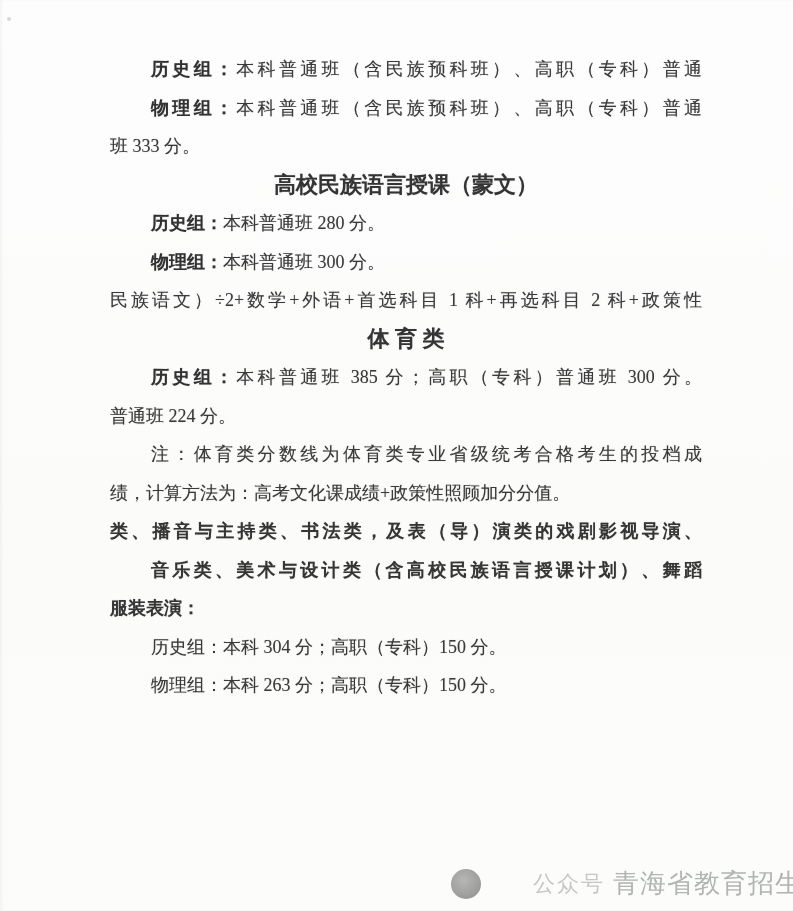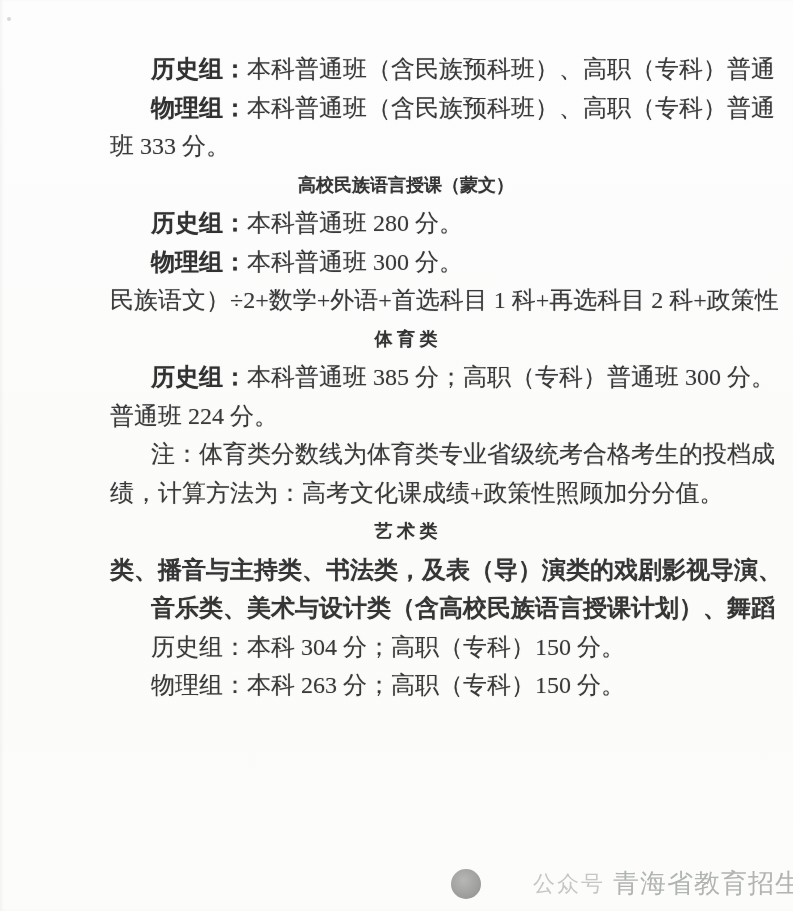--- a/index.html
+++ b/index.html
@@ -15,29 +15,29 @@
   }
   .speck{
     position:absolute;left:7px;top:17px;width:4px;height:4px;
     border-radius:50%;background:#d7d7d7;
   }
   .doc{
     position:absolute;left:110px;top:50px;width:592px;
   }
   .line{
     height:38.5px;line-height:38.5px;
-    font-size:24px;
+    font-size:18px;
     white-space:nowrap;
     text-shadow:0 0 1px rgba(95,95,95,0.45);
   }
   .indent{text-indent:41px;}
   .justify{text-align:justify;text-align-last:justify;}
   .heading{
     text-align:center;text-align-last:center;
-    font-weight:bold;font-size:18px;
+    font-weight:bold;font-size:22px;
     color:#343434;
   }
   .bold{font-weight:bold;color:#353535;}
   .lbl{font-weight:bold;color:#313131;}
   .watermark{
     position:absolute;left:451px;top:866px;
     display:flex;align-items:center;
     font-family:"Liberation Sans","DejaVu Sans",sans-serif;
     mix-blend-mode:multiply;
     pointer-events:none;
@@ -73,23 +73,23 @@
     <div class="line indent"><span class="lbl">历史组：</span><span>本科普通班 280 分。</span></div>
     <div class="line indent"><span class="lbl">物理组：</span><span>本科普通班 300 分。</span></div>
     <div class="line justify"><span>民族语文）÷2+数学+外语+首选科目 1 科+再选科目 2 科+政策性</span></div>
 
     <div class="line heading"><span>体 育 类</span></div>
     <div class="line indent justify"><span class="lbl">历史组：</span><span>本科普通班 385 分；高职（专科）普通班 300 分。</span></div>
     <div class="line"><span>普通班 224 分。</span></div>
     <div class="line indent justify"><span>注：体育类分数线为体育类专业省级统考合格考生的投档成</span></div>
     <div class="line"><span>绩，计算方法为：高考文化课成绩+政策性照顾加分分值。</span></div>
 
-    <div class="line heading"><span>艺 术 类</span></div>
     <div class="line justify bold"><span>类、播音与主持类、书法类，及表（导）演类的戏剧影视导演、</span></div>
     <div class="line indent justify bold"><span>音乐类、美术与设计类（含高校民族语言授课计划）、舞蹈</span></div>
+    <div class="line bold"><span>服装表演：</span></div>
     <div class="line indent"><span>历史组：本科 304 分；高职（专科）150 分。</span></div>
     <div class="line indent"><span>物理组：本科 263 分；高职（专科）150 分。</span></div>
   </div>
 
   <div class="watermark">
     <span class="wm-icon"></span>
     <span class="wm-badge">公众号</span>
     <span class="wm-name">青海省教育招生考试</span>
   </div>
 </div>

